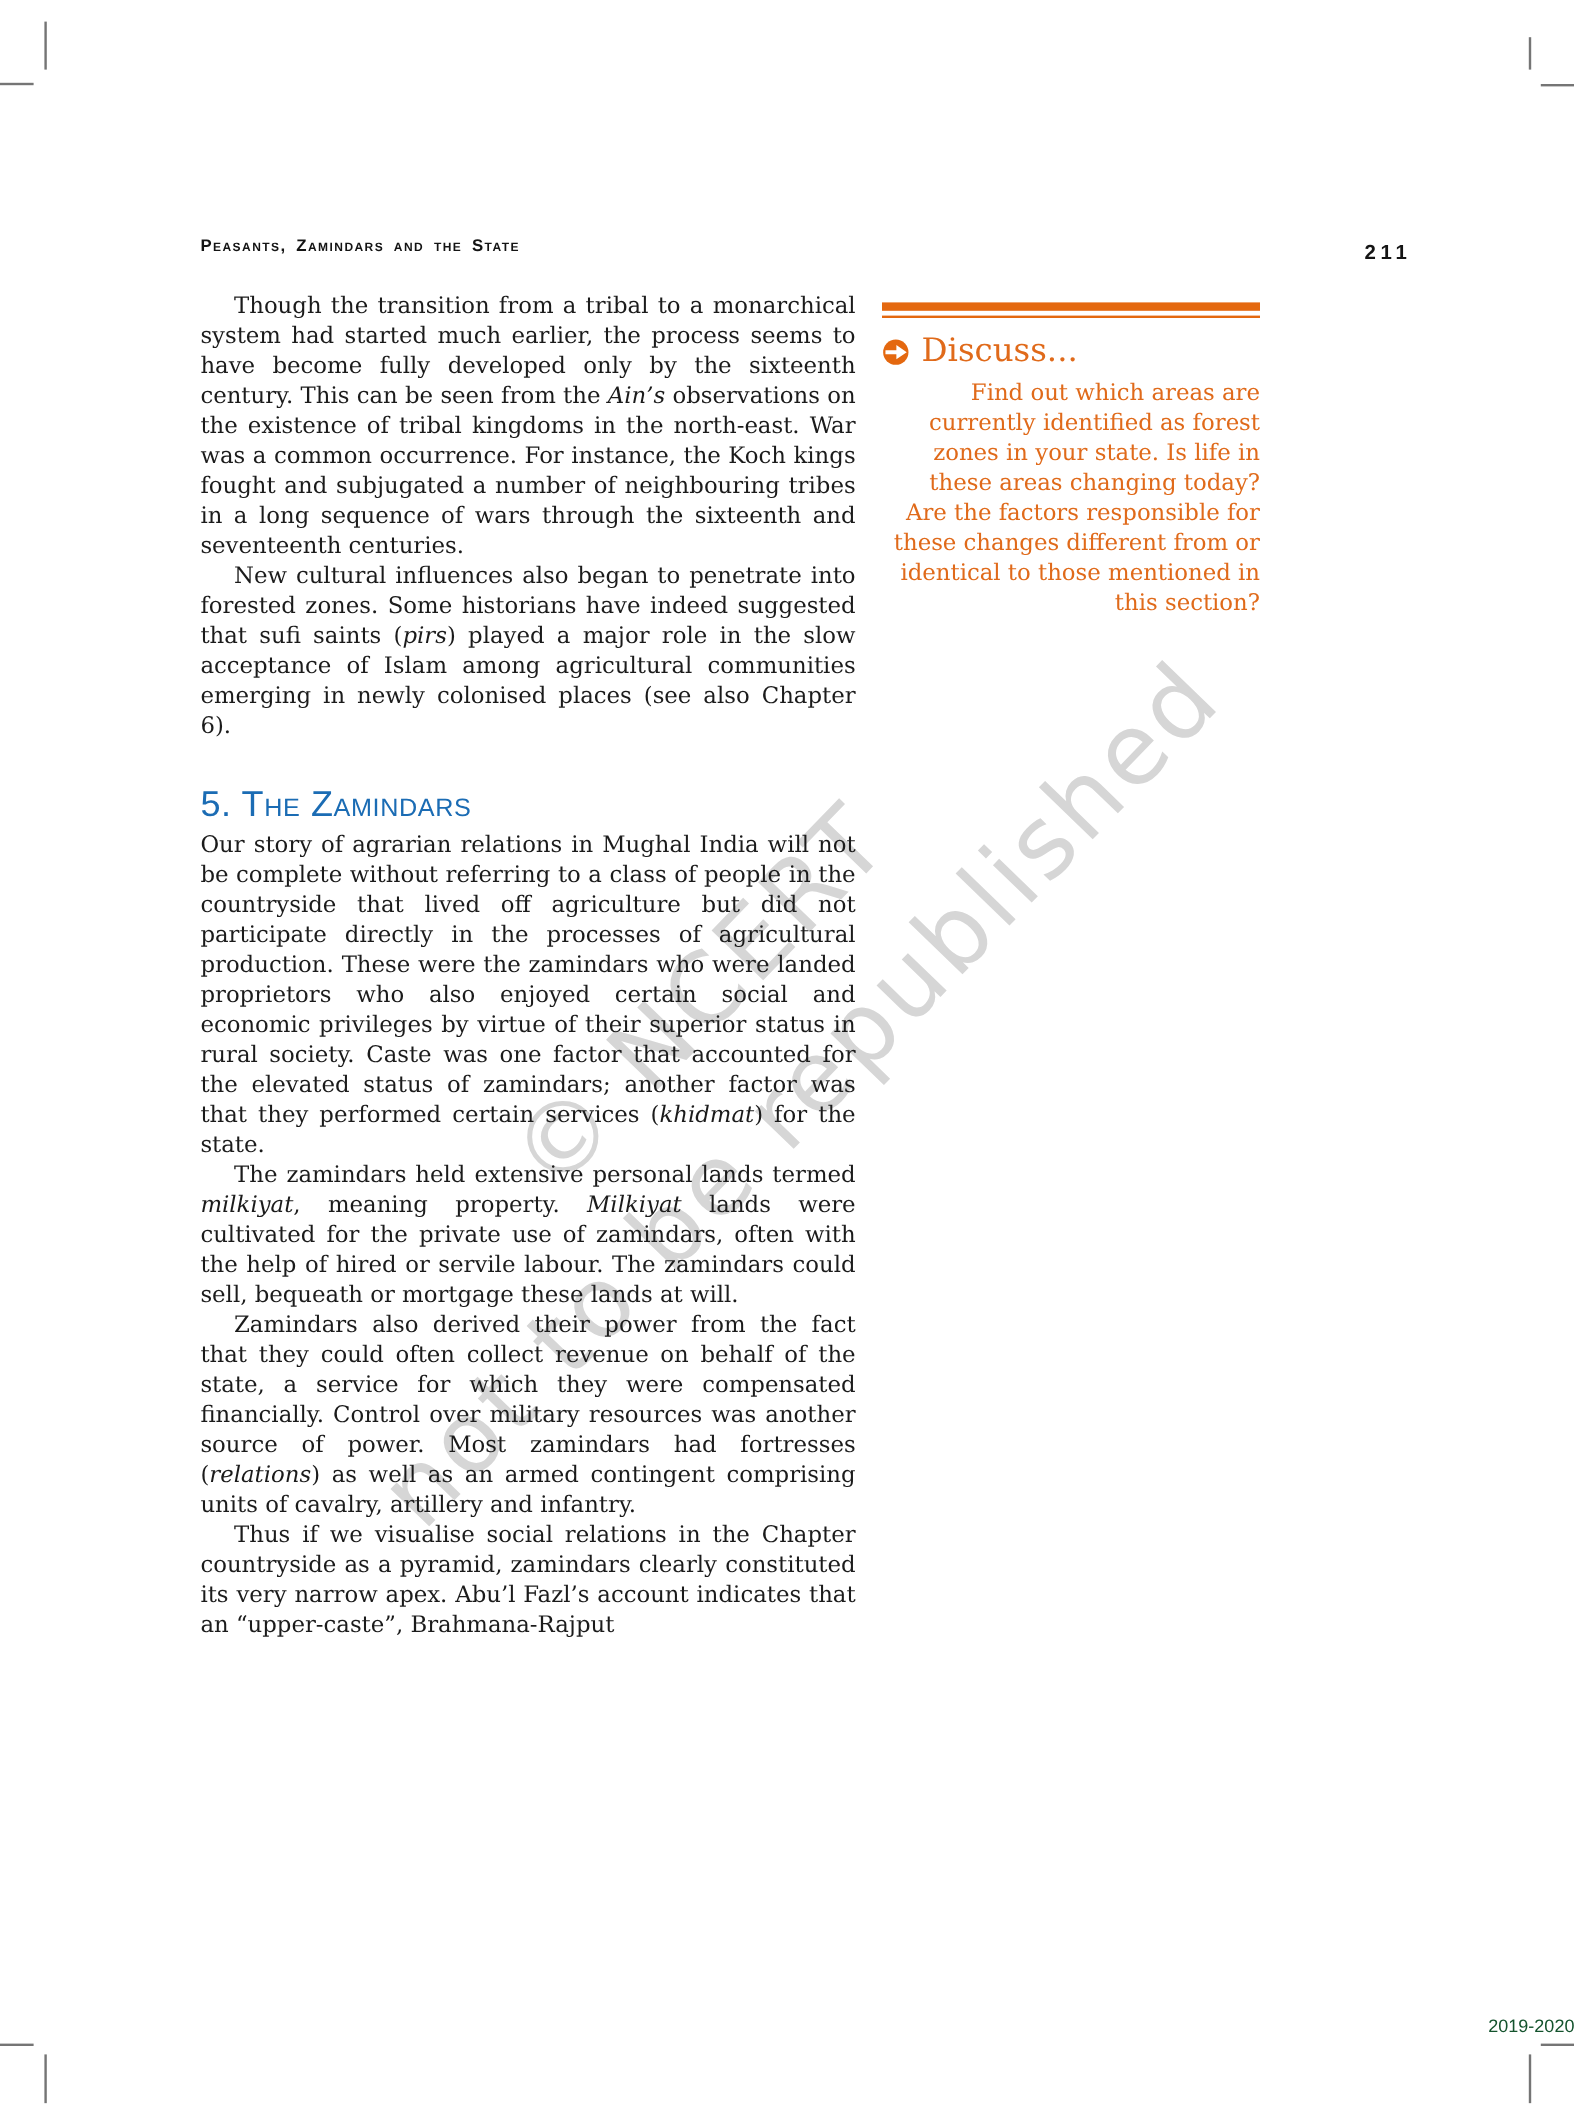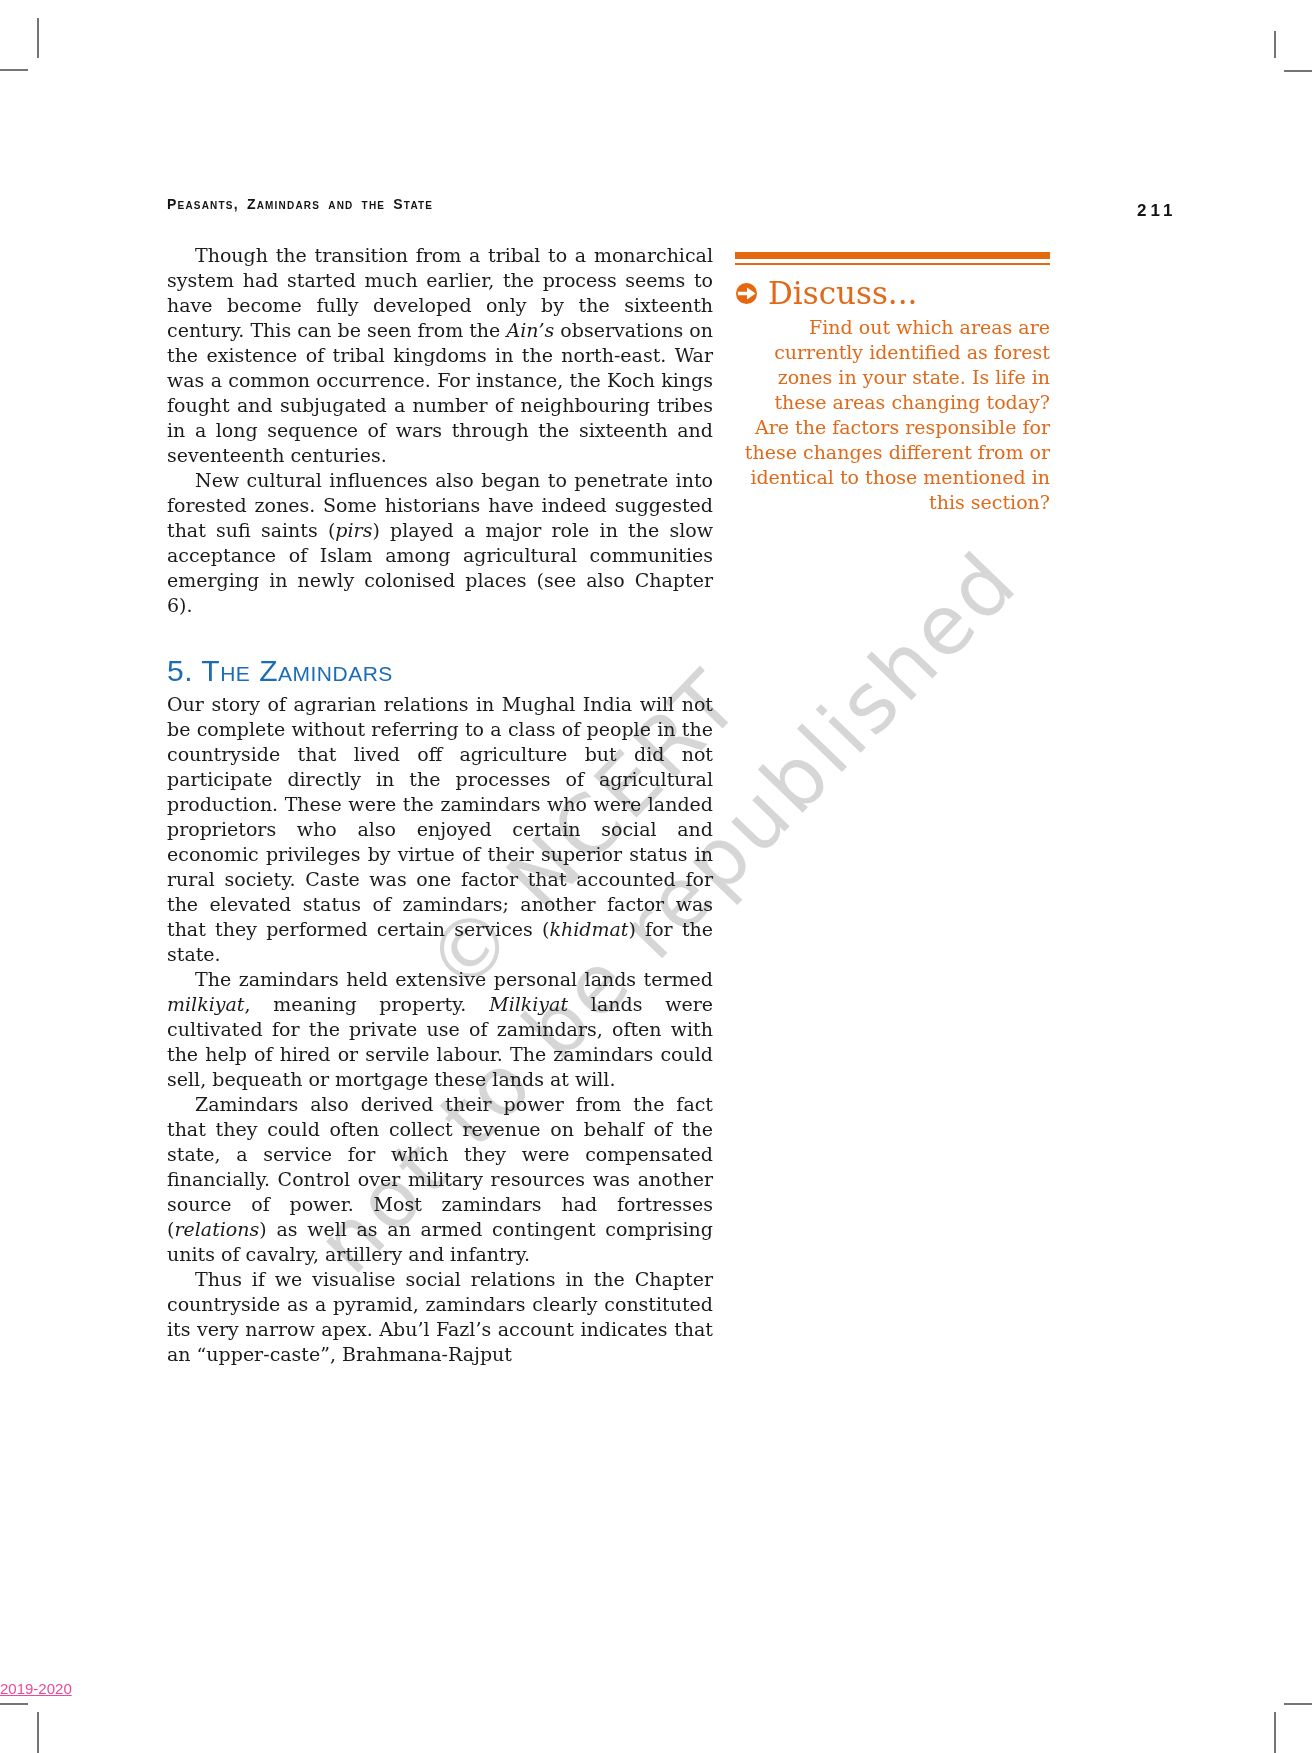--- a/index.html
+++ b/index.html
@@ -44,34 +44,34 @@
   }
 
   .discuss{
     position:absolute;left:735px;top:252px;width:315px;
     color:#e06a1a;font-size:19px;line-height:25px;
   }
   .rule-thick{height:7px;background:#e4680f;}
   .rule-thin{height:2px;background:#e4680f;margin-top:4px;}
   .discuss-head{display:flex;align-items:center;gap:10px;margin-top:13px;}
   .discuss-icon{width:23px;height:23px;flex:0 0 auto;display:block;}
-  .discuss-title{font-size:31px;line-height:30px;}
+  .discuss-title{font-size:27px;line-height:30px;}
   .discuss-body{margin:7px 0 0 0;text-align:right;}
 
   .watermark{
     position:absolute;left:66px;top:756px;width:1120px;
     transform:rotate(-46deg);
     font-family:"DejaVu Sans",sans-serif;font-size:82px;line-height:1.42;
     letter-spacing:4px;color:#d6d6d6;text-align:center;white-space:nowrap;
     pointer-events:none;
   }
 
   .footer{
-    position:absolute;left:0;top:1680px;width:1312px;text-align:left;
-    font-family:"Liberation Sans",sans-serif;font-size:15px;color:#ec4899;text-decoration:underline;
+    position:absolute;left:0;top:1680px;width:1312px;text-align:right;
+    font-family:"Liberation Sans",sans-serif;font-size:15px;color:#14532d;
   }
 </style>
 </head>
 <body>
 
 <div class="page">
 
   <div class="mark m-tl-v"></div>
   <div class="mark m-tl-h"></div>
   <div class="mark m-tr-v"></div>

